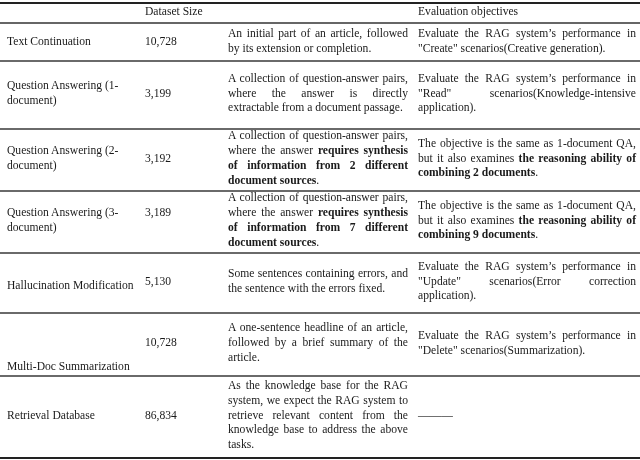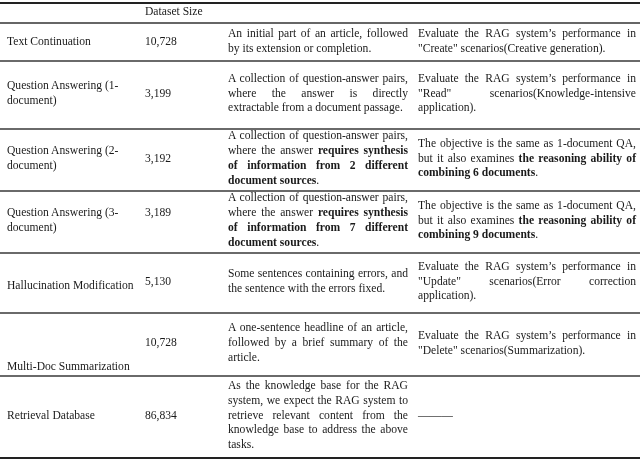--- a/index.html
+++ b/index.html
@@ -17,20 +17,21 @@
   .vmid { display: flex; align-items: center; }
   b { font-weight: bold; }
 </style>
 </head>
 <body>
 
 <div class="table">
   <div class="rule thick" style="top:2px"></div>
 
   <div class="cell hdr c2" style="top:5px">Dataset Size</div>
+  <div class="cell hdr c4" style="top:5px">Evaluation objectives</div>
 
   <div class="rule thin" style="top:22px;height:2px;background:#666"></div>
 
   <div id="rows">
       <div class="cell vmid c1" style="top: 24px; height: 36px;">
         <div style="width: 100%;">Text Continuation</div>
       </div>
       <div class="cell vmid c2" style="top: 24px; height: 36px;">
         <div style="width: 100%;">10,728</div>
       </div>
@@ -57,21 +58,21 @@
       <div class="cell vmid c1" style="top: 128px; height: 62px;">
         <div style="width: 100%;">Question Answering (2-document)</div>
       </div>
       <div class="cell vmid c2" style="top: 128px; height: 62px;">
         <div style="width: 100%;">3,192</div>
       </div>
       <div class="cell vmid c3" style="top: 128px; height: 62px;">
         <div style="width: 100%;"><span>A collection of question-answer pairs, where the answer </span><b>requires synthesis of information from 2 different document sources</b><span>.</span></div>
       </div>
       <div class="cell vmid c4" style="top: 128px; height: 62px;">
-        <div style="width: 100%;"><span>The objective is the same as 1-document QA, but it also examines </span><b>the reasoning ability of combining 6 documents</b><span>.</span></div>
+        <div style="width: 100%;"><span>The objective is the same as 1-document QA, but it also examines </span><b>the reasoning ability of combining 2 documents</b><span>.</span></div>
       </div>
       <div class="rule thin" style="top: 190px; height: 2px; background: rgb(106, 106, 106);"></div>
       <div class="cell vmid c1" style="top: 190px; height: 62px;">
         <div style="width: 100%;">Question Answering (3-document)</div>
       </div>
       <div class="cell vmid c2" style="top: 190px; height: 47px;">
         <div style="width: 100%;">3,189</div>
       </div>
       <div class="cell vmid c3" style="top: 190px; height: 62px;">
         <div style="width: 100%;"><span>A collection of question-answer pairs, where the answer </span><b>requires synthesis of information from 7 different document sources</b><span>.</span></div>

